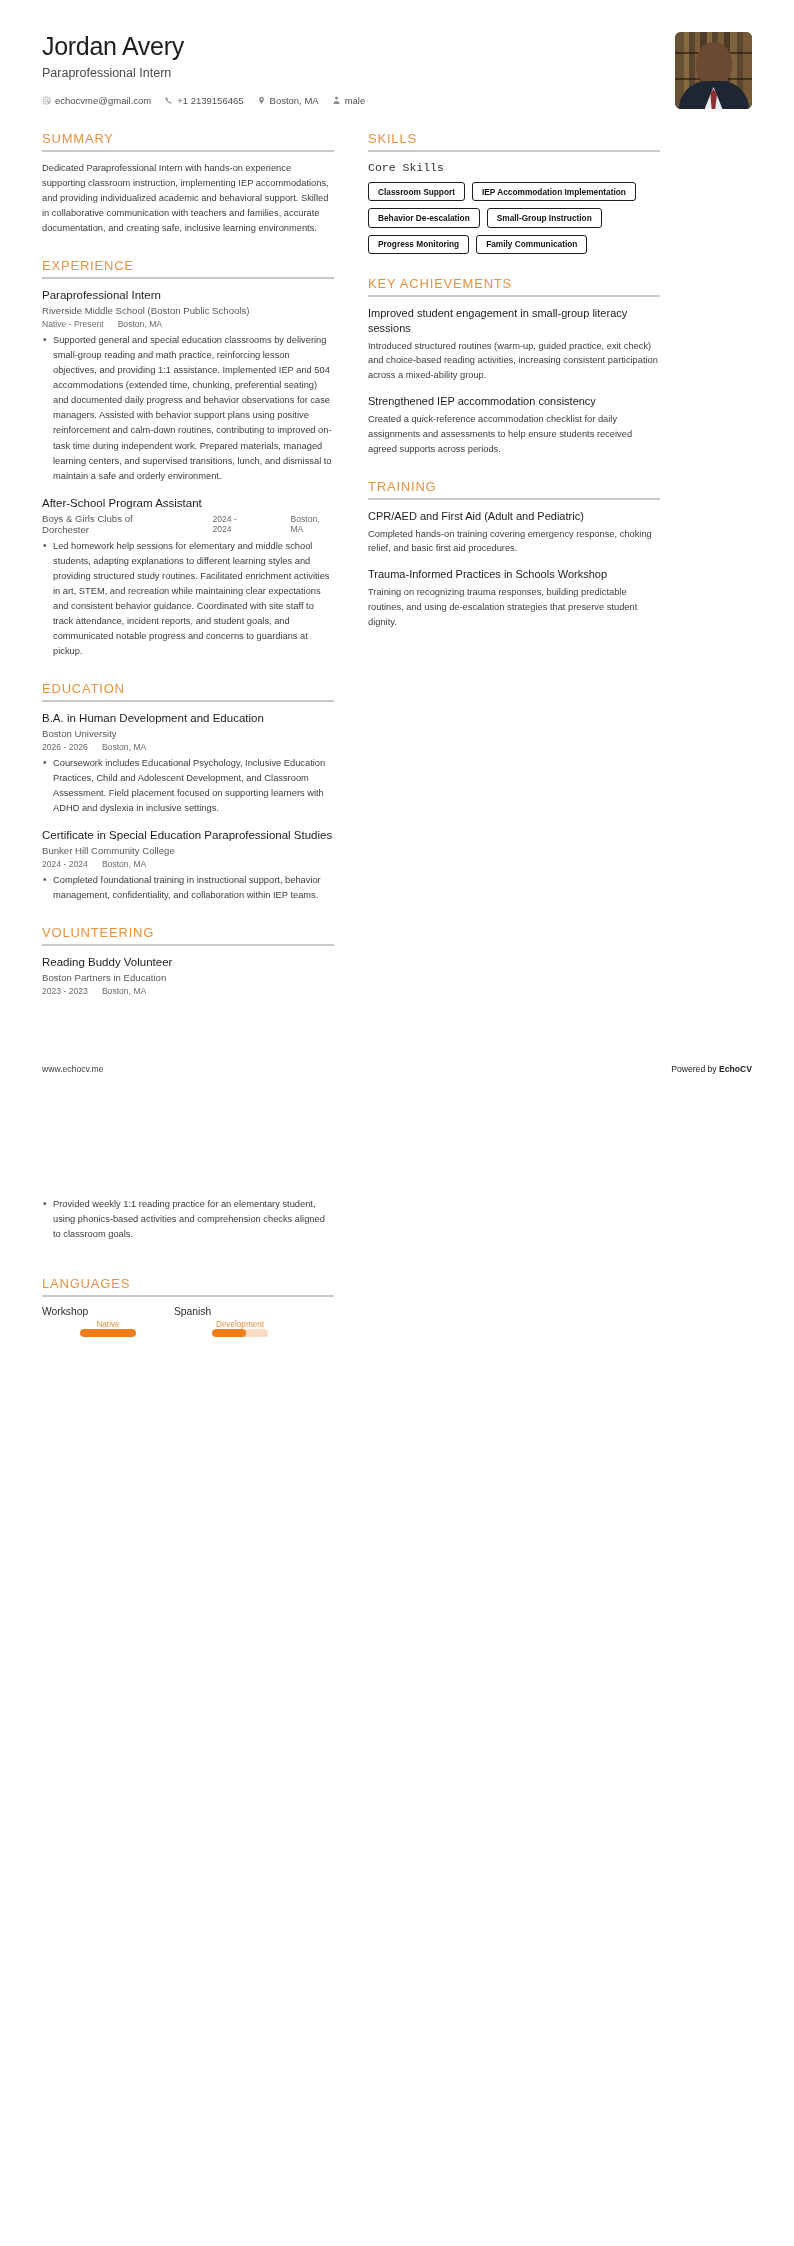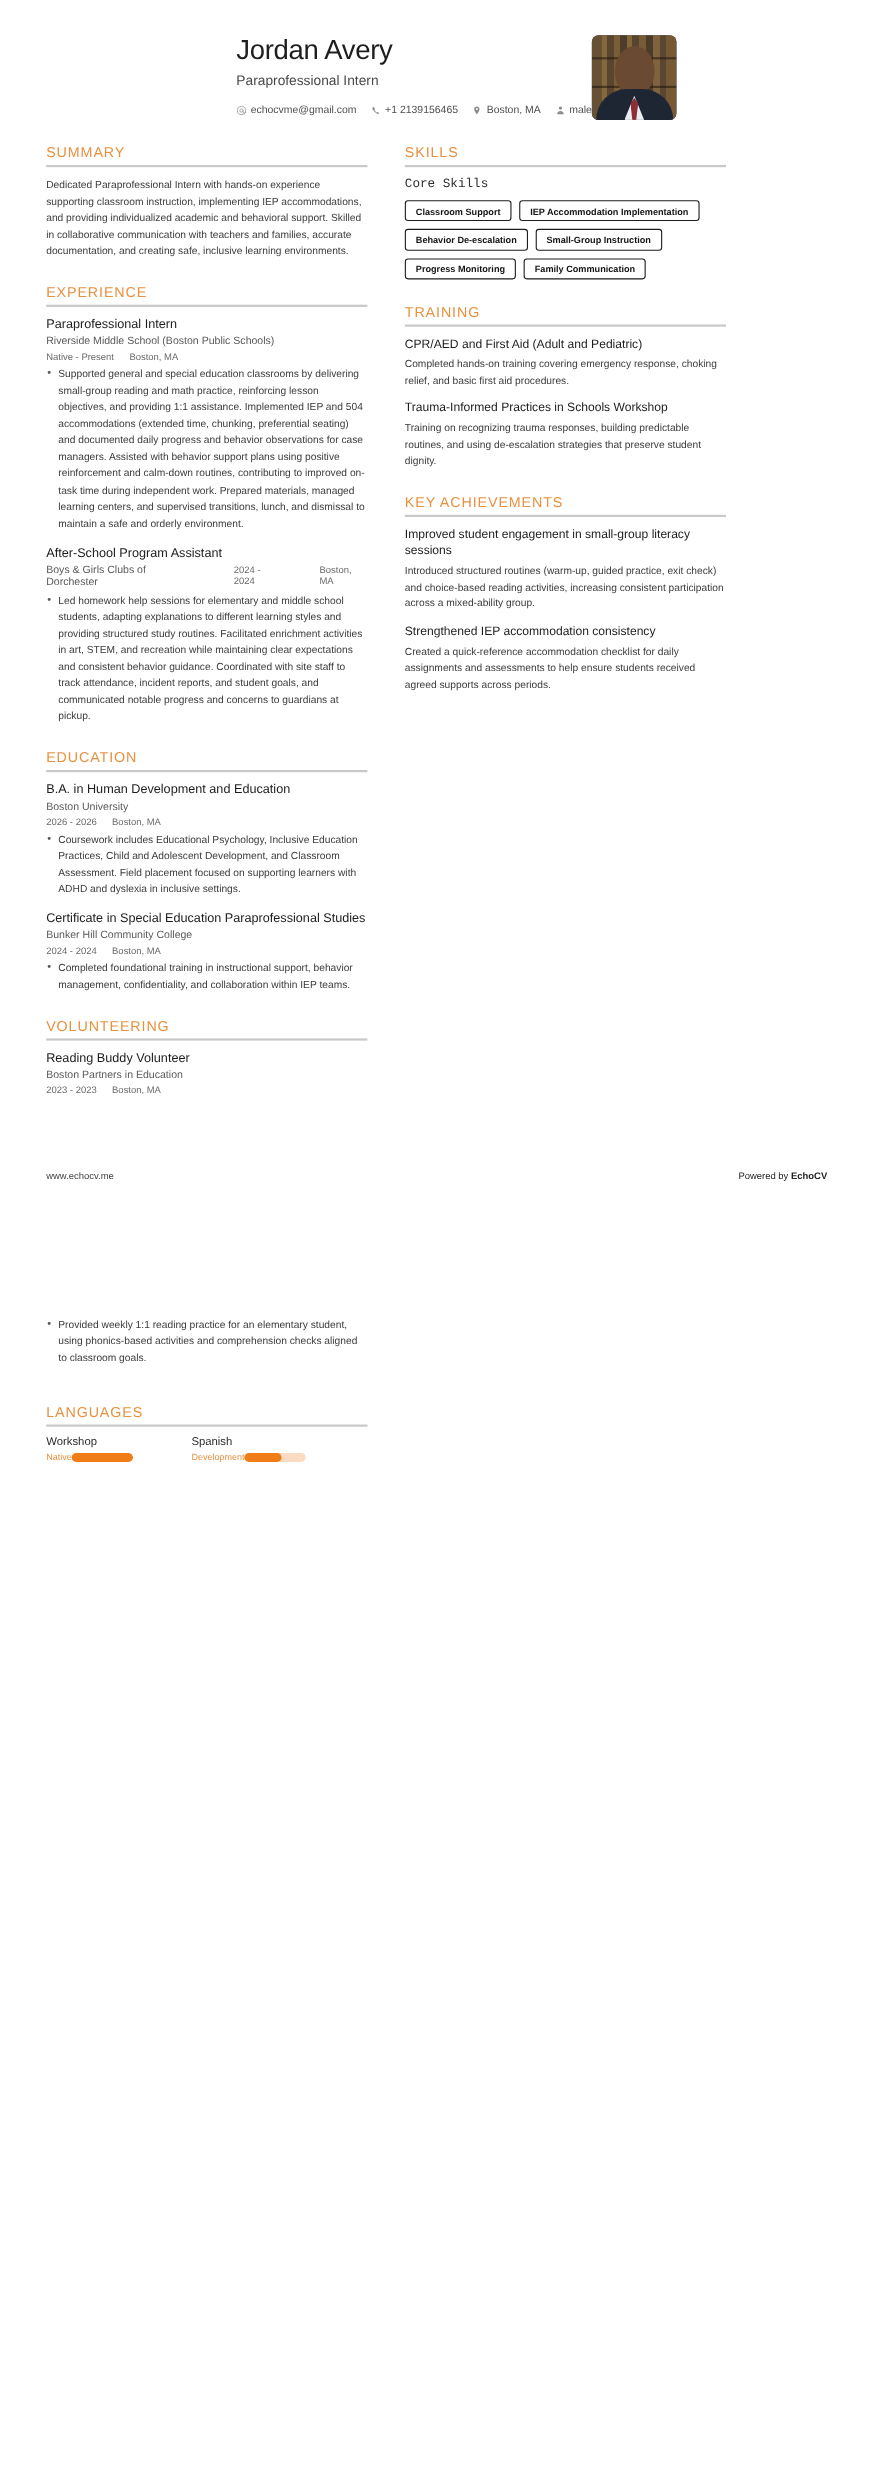--- a/index.html
+++ b/index.html
@@ -18,24 +18,23 @@
     position: relative;
     width: 794px;
     min-height: 1123px;
     background: #ffffff;
     padding: 0;
   }
 
   
   .header {
     display: flex;
-    justify-content: center;
+    justify-content: space-between;
     align-items: flex-start;
     padding: 32px 42px 0 42px;
-    margin-left: 36px;
   }
   .name {
     font-size: 25px;
     font-weight: 400;
     letter-spacing: -0.3px;
     color: #1d1d1d;
     line-height: 1.15;
   }
   .role {
     font-size: 12.5px;
@@ -245,20 +244,21 @@
   .lang-cell { width: 132px; flex: 0 0 132px; }
   .lang-name {
     font-size: 10.3px;
     color: #2b2b2b;
     margin-bottom: 3px;
   }
   .lang-row {
     display: flex;
     align-items: center;
     gap: 0;
+    flex-direction: column;
   }
   .lang-level {
     font-size: 8.2px;
     color: #e8913f;
     white-space: nowrap;
   }
   .lang-bar {
     position: relative;
     width: 56px;
     height: 8px;
@@ -444,42 +444,42 @@
             <span class="badge">Classroom Support</span>
             <span class="badge">IEP Accommodation Implementation</span>
             <span class="badge">Behavior De-escalation</span>
             <span class="badge">Small-Group Instruction</span>
             <span class="badge">Progress Monitoring</span>
             <span class="badge">Family Communication</span>
           </div>
         </div>
 
         <div class="section">
+          <div class="section-title">KEY ACHIEVEMENTS</div>
+          <div class="section-rule"></div>
+          <div class="ach">
+            <div class="ach-title">Improved student engagement in small-group literacy sessions</div>
+            <div class="ach-desc">Introduced structured routines (warm-up, guided practice, exit check) and choice-based reading activities, increasing consistent participation across a mixed-ability group.</div>
+          </div>
+          <div class="ach">
+            <div class="ach-title">Strengthened IEP accommodation consistency</div>
+            <div class="ach-desc">Created a quick-reference accommodation checklist for daily assignments and assessments to help ensure students received agreed supports across periods.</div>
+          </div>
+        </div>
+
+        <div class="section">
           <div class="section-title">TRAINING</div>
           <div class="section-rule"></div>
           <div class="ach">
             <div class="ach-title">CPR/AED and First Aid (Adult and Pediatric)</div>
             <div class="ach-desc">Completed hands-on training covering emergency response, choking relief, and basic first aid procedures.</div>
           </div>
           <div class="ach">
             <div class="ach-title">Trauma-Informed Practices in Schools Workshop</div>
             <div class="ach-desc">Training on recognizing trauma responses, building predictable routines, and using de-escalation strategies that preserve student dignity.</div>
-          </div>
-        </div>
-
-        <div class="section">
-          <div class="section-title">KEY ACHIEVEMENTS</div>
-          <div class="section-rule"></div>
-          <div class="ach">
-            <div class="ach-title">Improved student engagement in small-group literacy sessions</div>
-            <div class="ach-desc">Introduced structured routines (warm-up, guided practice, exit check) and choice-based reading activities, increasing consistent participation across a mixed-ability group.</div>
-          </div>
-          <div class="ach">
-            <div class="ach-title">Strengthened IEP accommodation consistency</div>
-            <div class="ach-desc">Created a quick-reference accommodation checklist for daily assignments and assessments to help ensure students received agreed supports across periods.</div>
           </div>
         </div>
 
 
       </div>
     </div>
 
     <div class="footer" style="margin-top:46px">
       <span>www.echocv.me</span>
       <span class="brand">

